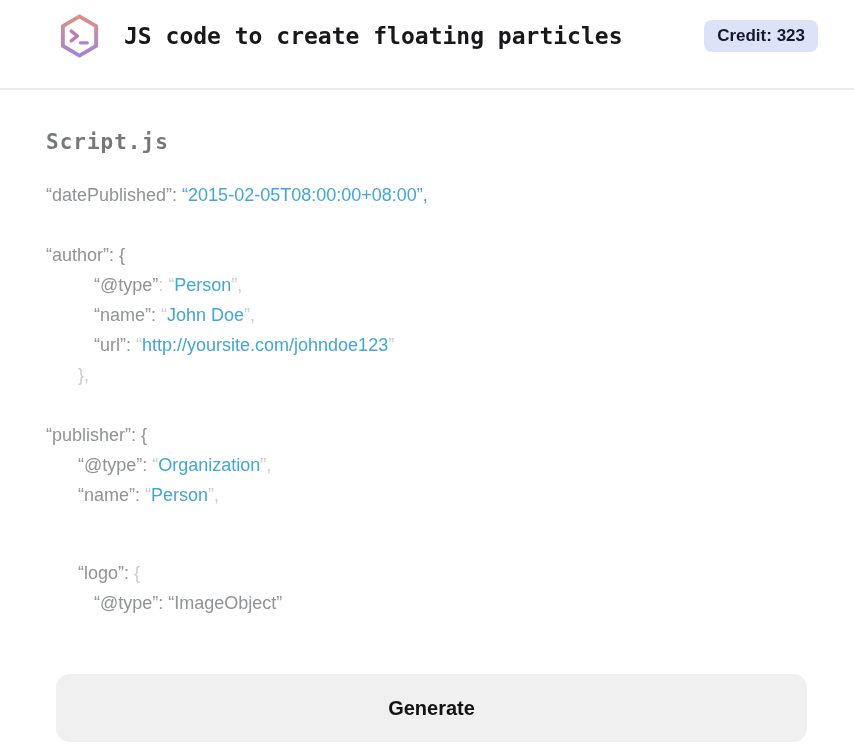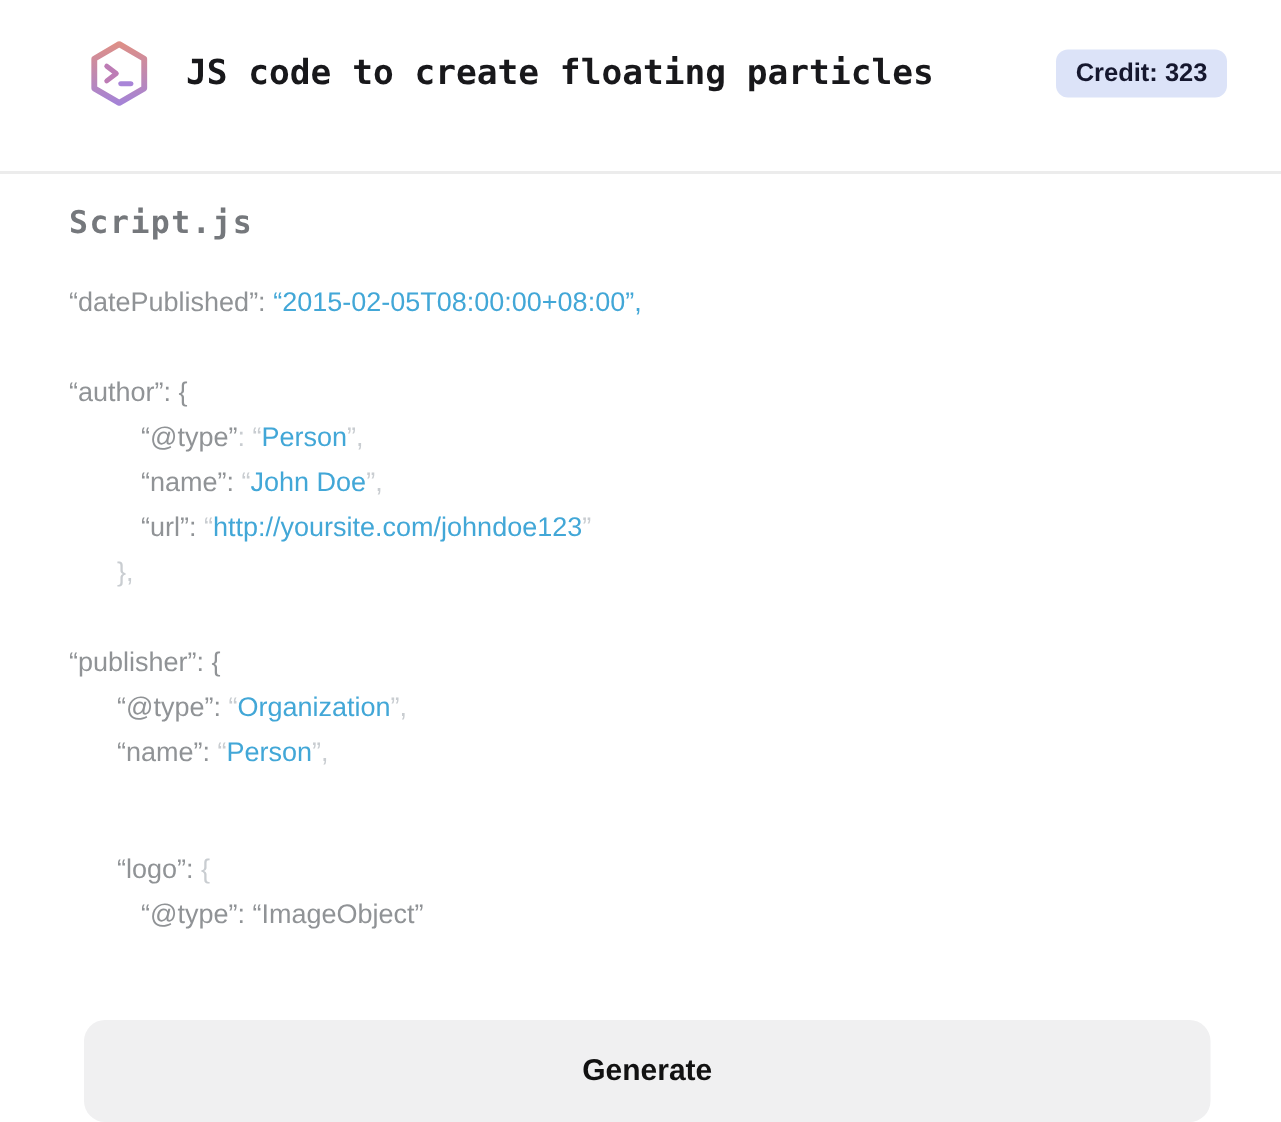--- a/index.html
+++ b/index.html
@@ -12,21 +12,21 @@
     --button-text:#121212;
     --divider:#ececec;
     --filename-text:#75787c;
     --title-text:#18181b;
   }
   *{box-sizing:border-box;margin:0;padding:0;}
   html,body{width:854px;height:748px;background:#ffffff;overflow:hidden;}
   body{font-family:"Liberation Sans",sans-serif;}
 
   .header{
-    height:116px;
+    height:90px;
     display:flex;
     align-items:center;
     padding:0 36px 16px 56px;
     border-bottom:2px solid var(--divider);
   }
   .logo{
     width:47px;height:49px;
     flex:0 0 auto;
     display:flex;align-items:center;justify-content:center;
   }
@@ -44,21 +44,21 @@
     background:var(--credit-bg);
     color:var(--credit-text);
     font-size:17px;
     font-weight:700;
     padding:6px 13px;
     border-radius:8px;
     white-space:nowrap;
   }
 
   .main{
-    padding:20px 47px 0 46px;
+    padding:40px 47px 0 46px;
   }
   .filename{
     font-family:"DejaVu Sans Mono","Liberation Mono",monospace;
     font-size:21px;
     font-weight:700;
     color:var(--filename-text);
     letter-spacing:1px;
   }
   .code-editor{
     margin-top:26px;

